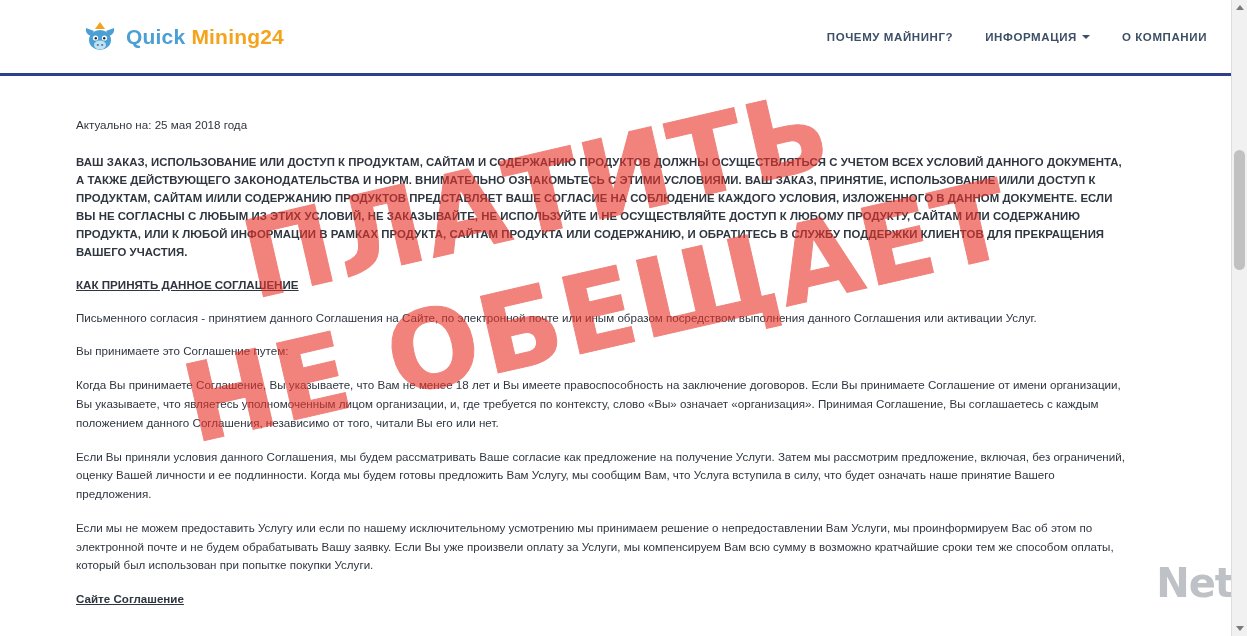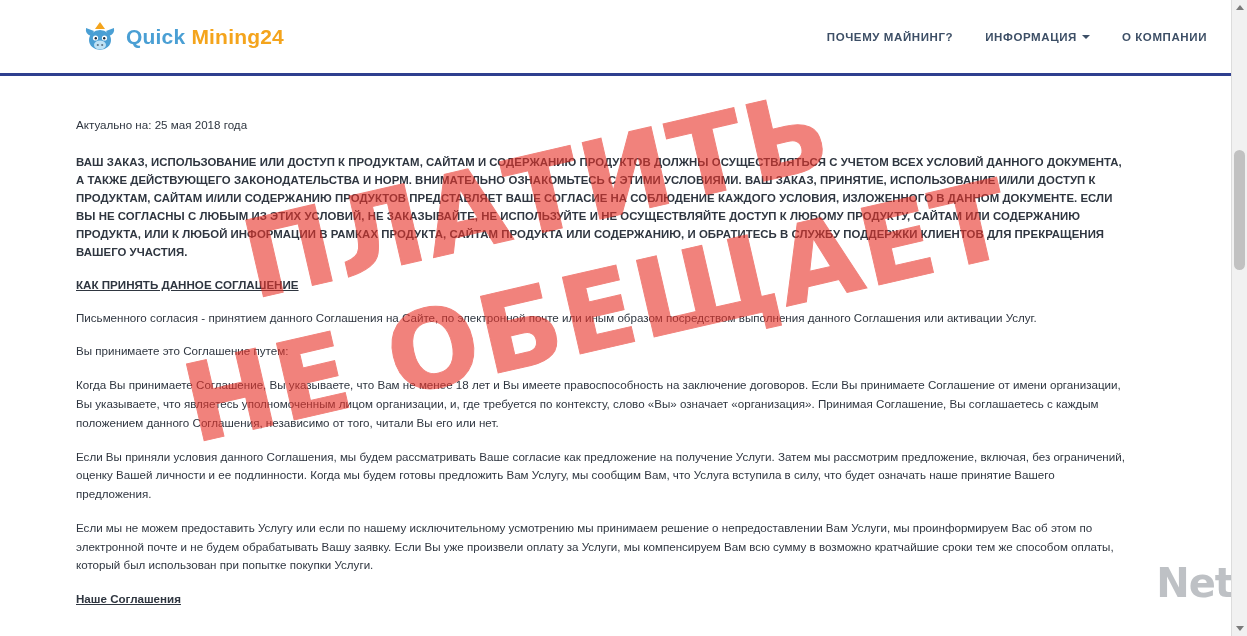--- a/index.html
+++ b/index.html
@@ -236,21 +236,21 @@
 
   <div class="doc">
     <p class="date">Актуально на: 25 мая 2018 года</p>
     <p class="caps">ВАШ ЗАКАЗ, ИСПОЛЬЗОВАНИЕ ИЛИ ДОСТУП К ПРОДУКТАМ, САЙТАМ И СОДЕРЖАНИЮ ПРОДУКТОВ ДОЛЖНЫ ОСУЩЕСТВЛЯТЬСЯ С УЧЕТОМ ВСЕХ УСЛОВИЙ ДАННОГО ДОКУМЕНТА, А ТАКЖЕ ДЕЙСТВУЮЩЕГО ЗАКОНОДАТЕЛЬСТВА И НОРМ. ВНИМАТЕЛЬНО ОЗНАКОМЬТЕСЬ С ЭТИМИ УСЛОВИЯМИ. ВАШ ЗАКАЗ, ПРИНЯТИЕ, ИСПОЛЬЗОВАНИЕ И/ИЛИ ДОСТУП К ПРОДУКТАМ, САЙТАМ И/ИЛИ СОДЕРЖАНИЮ ПРОДУКТОВ ПРЕДСТАВЛЯЕТ ВАШЕ СОГЛАСИЕ НА СОБЛЮДЕНИЕ КАЖДОГО УСЛОВИЯ, ИЗЛОЖЕННОГО В ДАННОМ ДОКУМЕНТЕ. ЕСЛИ ВЫ НЕ СОГЛАСНЫ С ЛЮБЫМ ИЗ ЭТИХ УСЛОВИЙ, НЕ ЗАКАЗЫВАЙТЕ, НЕ ИСПОЛЬЗУЙТЕ И НЕ ОСУЩЕСТВЛЯЙТЕ ДОСТУП К ЛЮБОМУ ПРОДУКТУ, САЙТАМ ИЛИ СОДЕРЖАНИЮ ПРОДУКТА, ИЛИ К ЛЮБОЙ ИНФОРМАЦИИ В РАМКАХ ПРОДУКТА, САЙТАМ ПРОДУКТА ИЛИ СОДЕРЖАНИЮ, И ОБРАТИТЕСЬ В СЛУЖБУ ПОДДЕРЖКИ КЛИЕНТОВ ДЛЯ ПРЕКРАЩЕНИЯ ВАШЕГО УЧАСТИЯ.</p>
     <p class="heading">КАК ПРИНЯТЬ ДАННОЕ СОГЛАШЕНИЕ</p>
     <p>Письменного согласия - принятием данного Соглашения на Сайте, по электронной почте или иным образом посредством выполнения данного Соглашения или активации Услуг.</p>
     <p>Вы принимаете это Соглашение путем:</p>
     <p>Когда Вы принимаете Соглашение, Вы указываете, что Вам не менее 18 лет и Вы имеете правоспособность на заключение договоров. Если Вы принимаете Соглашение от имени организации, Вы указываете, что являетесь уполномоченным лицом организации, и, где требуется по контексту, слово «Вы» означает «организация». Принимая Соглашение, Вы соглашаетесь с каждым положением данного Соглашения, независимо от того, читали Вы его или нет.</p>
     <p>Если Вы приняли условия данного Соглашения, мы будем рассматривать Ваше согласие как предложение на получение Услуги. Затем мы рассмотрим предложение, включая, без ограничений, оценку Вашей личности и ее подлинности. Когда мы будем готовы предложить Вам Услугу, мы сообщим Вам, что Услуга вступила в силу, что будет означать наше принятие Вашего предложения.</p>
     <p>Если мы не можем предоставить Услугу или если по нашему исключительному усмотрению мы принимаем решение о непредоставлении Вам Услуги, мы проинформируем Вас об этом по электронной почте и не будем обрабатывать Вашу заявку. Если Вы уже произвели оплату за Услуги, мы компенсируем Вам всю сумму в возможно кратчайшие сроки тем же способом оплаты, который был использован при попытке покупки Услуги.</p>
-    <p class="heading">Наше Соглашения</p>
+    <p class="heading">Сайте Соглашение</p>
 
   </div>
 
   <div class="watermark">
     <div class="wm-line l1">ПЛАТИТЬ</div>
     <div class="wm-line l2">НЕ ОБЕЩАЕТ</div>
   </div>
 
   <div class="corner-brand">Net</div>
 

